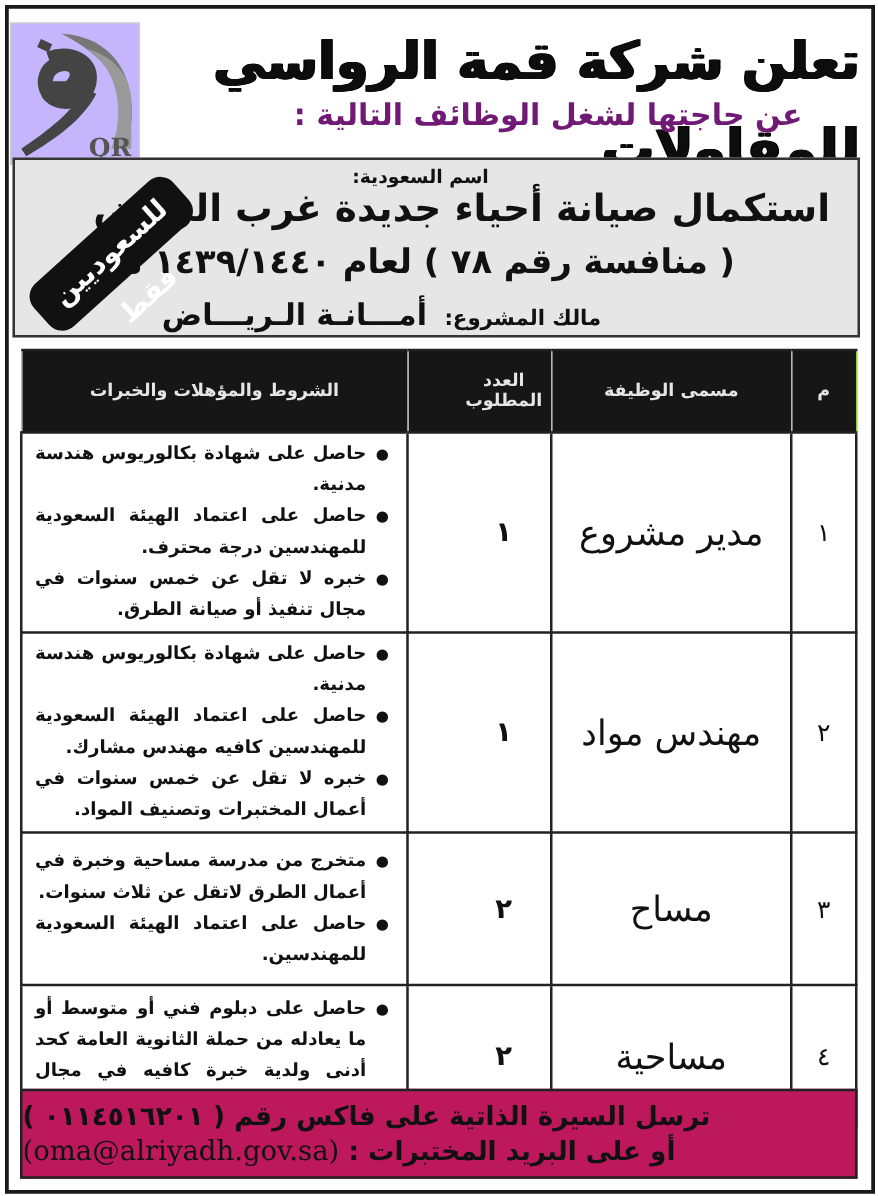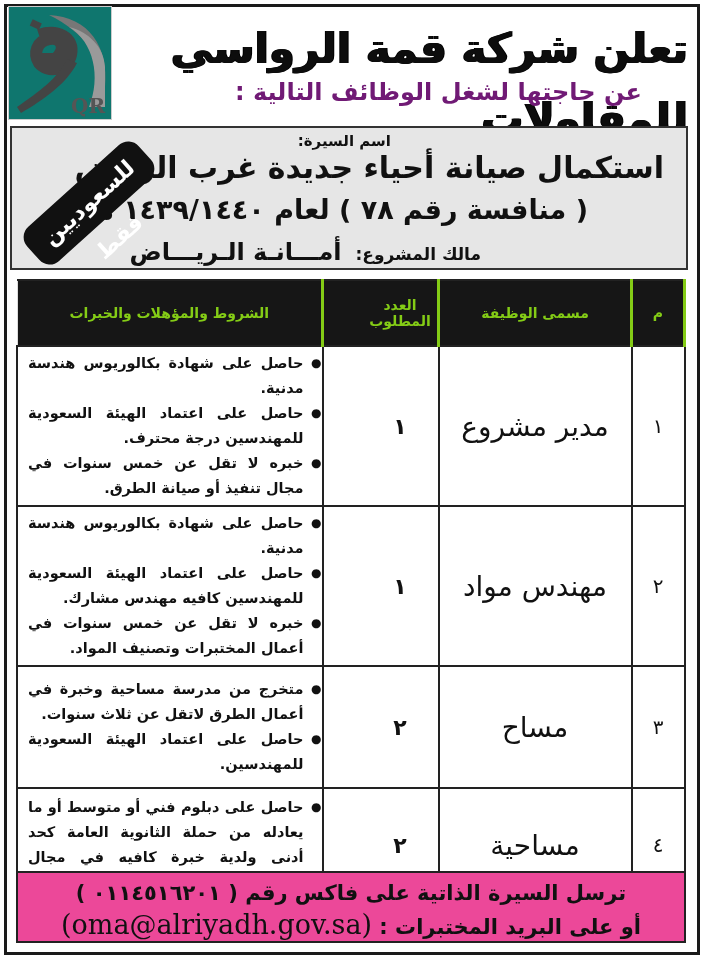--- a/index.html
+++ b/index.html
@@ -6,22 +6,22 @@
   body {
     width:702px; height:957px; background:#ffffff; position:relative; overflow:hidden;
     font-family:"DejaVu Sans", sans-serif; color:#111;
   }
   .frame {
     position:absolute; left:4px; top:4px; width:690px; height:945px;
     border:3px solid #1a1a1a; background:#fff;
   }
   
   .logo {
-    position:absolute; left:8px; top:6px; width:102px; height:112px;
-    background:#0f766e; border:1px solid #ccc;
+    position:absolute; left:8px; top:18px; width:102px; height:112px;
+    background:#c4b5fd; border:1px solid #ccc;
   }
   .logo svg { width:100%; height:100%; }
   .title {
     position:absolute; right:14px; top:14px; width:560px; direction:rtl; text-align:right;
     font-size:42px; font-weight:900; letter-spacing:-1px; line-height:70px; color:#0d0d0d;
     text-shadow:1px 0 0 #000, -1px 0 0 #000;
   }
   .subtitle {
     position:absolute; right:60px; top:78px; direction:rtl;
     font-size:24px; font-weight:bold; color:#701a75;
@@ -41,39 +41,39 @@
     background:#111; color:#fff; border-radius:14px; transform:rotate(-42deg);
     direction:rtl; text-align:center; font-size:22px; font-weight:900; line-height:46px;
     transform-origin:center; left:2px; top:52px;
   }
   
   table.jobs {
     position:absolute; left:16px; top:279px; width:670px; border-collapse:collapse; direction:rtl;
   }
   table.jobs th, table.jobs td { border:2px solid #222; }
   table.jobs thead th {
-    background:#161616; color:#84cc16; height:62px; font-size:14px; font-weight:bold;
-    border-left:1px solid #ddd; border-right:3px solid #84cc16;
+    background:#161616; color:#e5e5e5; height:62px; font-size:14px; font-weight:bold;
+    border-left:1px solid #ddd; border-right:1px solid #84cc16;
   }
   table.jobs td { vertical-align:middle; background:#fff; }
   .c-num { width:48px; text-align:center; font-size:20px; }
   .c-title { width:188px; text-align:center; font-size:28px; font-weight:400; letter-spacing:2px; }
   .c-count { width:72px; text-align:center; font-size:22px; font-weight:bold;padding-left:40px; }
-  .c-req { padding:4px 0 4px 10px; font-size:14.5px; font-weight:bold; line-height:25px; text-align:justify; }
+  .c-req { padding:4px 14px 4px 10px; font-size:14.5px; font-weight:bold; line-height:25px; text-align:justify; }
   .c-req ul { margin:0; padding:0 18px 0 0; list-style:none; }
   .c-req li { position:relative; }
   .c-req li::before { content:"\25CF"; position:absolute; right:-18px; top:0; font-size:12px; }
   
   .footer {
-    position:absolute; left:16px; top:871px; width:670px; height:72px; background:#ec4899;
-    border:2px solid #222; box-sizing:border-box; direction:rtl; text-align:center;
+    position:absolute; left:16px; top:871px; width:670px; height:72px; background:#be185d;
+    border:2px solid #222; box-sizing:border-box; direction:rtl; text-align:left;
   }
   .footer .l1 { font-size:21px; font-weight:bold; margin-top:8px; }
   .footer .l2 { font-size:21px; font-weight:bold; margin-top:4px; }
-  .footer .email { font-family:"DejaVu Serif", serif; font-weight:normal; font-size:27px; direction:ltr; unicode-bidi:embed; }
+  .footer .email { font-family:"DejaVu Serif", serif; font-weight:normal; font-size:22px; direction:ltr; unicode-bidi:embed; }
 </style>
 </head>
 <body>
 
 <div class="frame"></div>
 
 <div class="logo">
   <svg viewBox="0 0 102 112">
     <path d="M40 8 C80 10 100 40 96 80 C92 50 75 25 40 8 Z" fill="#777"></path>
     <path d="M60 20 C85 35 92 70 80 100 L96 100 L96 60 C95 40 80 25 60 20 Z" fill="#9a9a9a"></path>
@@ -81,21 +81,21 @@
     <path d="M30 28 C48 22 66 30 62 48 C58 64 38 66 30 56 C24 46 28 34 40 32 C52 30 56 40 50 48 C46 54 38 52 38 46" fill="none" stroke="#444" stroke-width="12"></path>
     <path d="M58 52 C50 70 30 85 8 100 L12 106 C36 92 58 76 68 56 Z" fill="#444"></path>
     <text x="62" y="106" font-family="DejaVu Serif, serif" font-size="20" font-weight="bold" fill="#555">QR</text>
   </svg>
 </div>
 
 <div class="title">تعلن شركة قمة الرواسي للمقاولات</div>
 <div class="subtitle">عن حاجتها لشغل الوظائف التالية :</div>
 
 <div class="project">
-  <div class="project-label">اسم السيرة:</div>
+  <div class="project-label">اسم السعودية:</div>
   <div class="project-name">استكمال صيانة أحياء جديدة غرب الرياض</div>
   <div class="project-tender">( منافسة رقم ٧٨ ) لعام ١٤٣٩/١٤٤٠ هـ</div>
   <div class="project-owner">
     <span>مالك المشروع:</span>
     <b>أمـــانـة الـريـــاض</b>
   </div>
   <div class="badge">للسعوديين فقط</div>
 </div>
 
 <table class="jobs">

